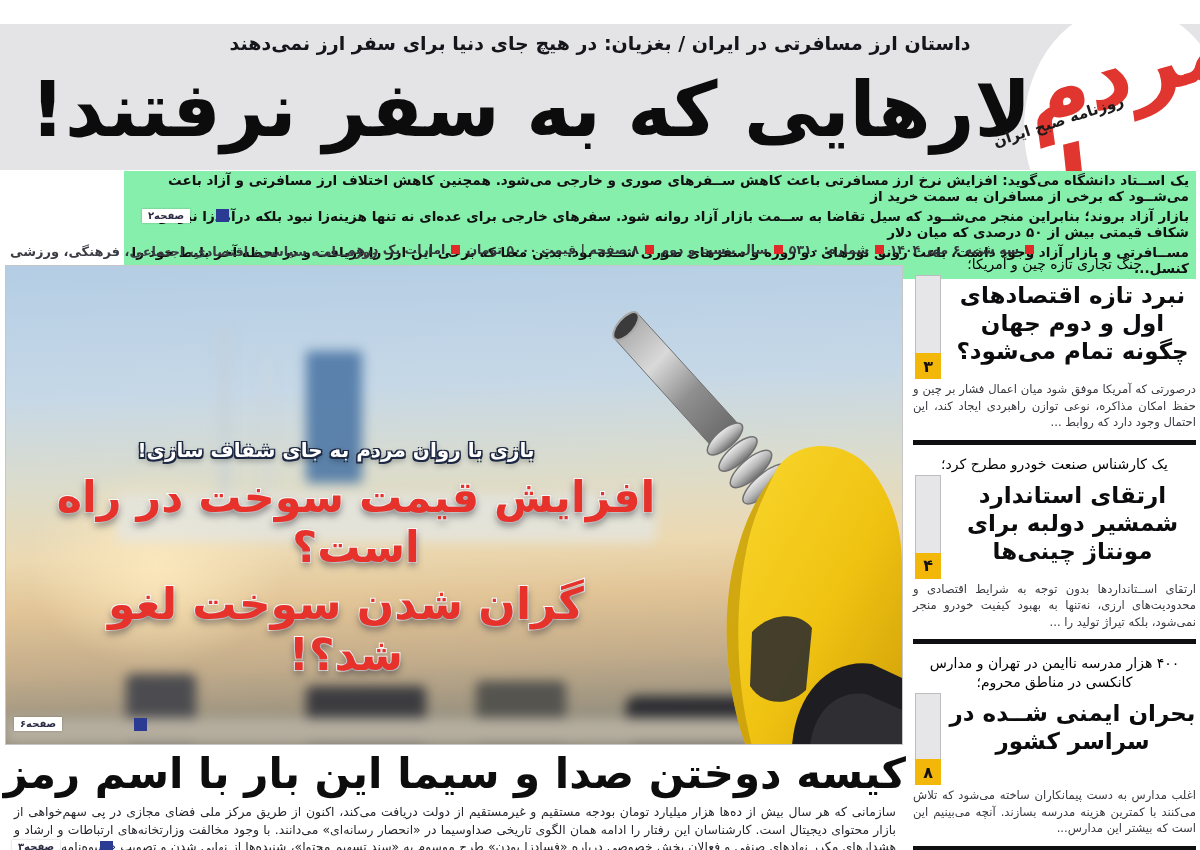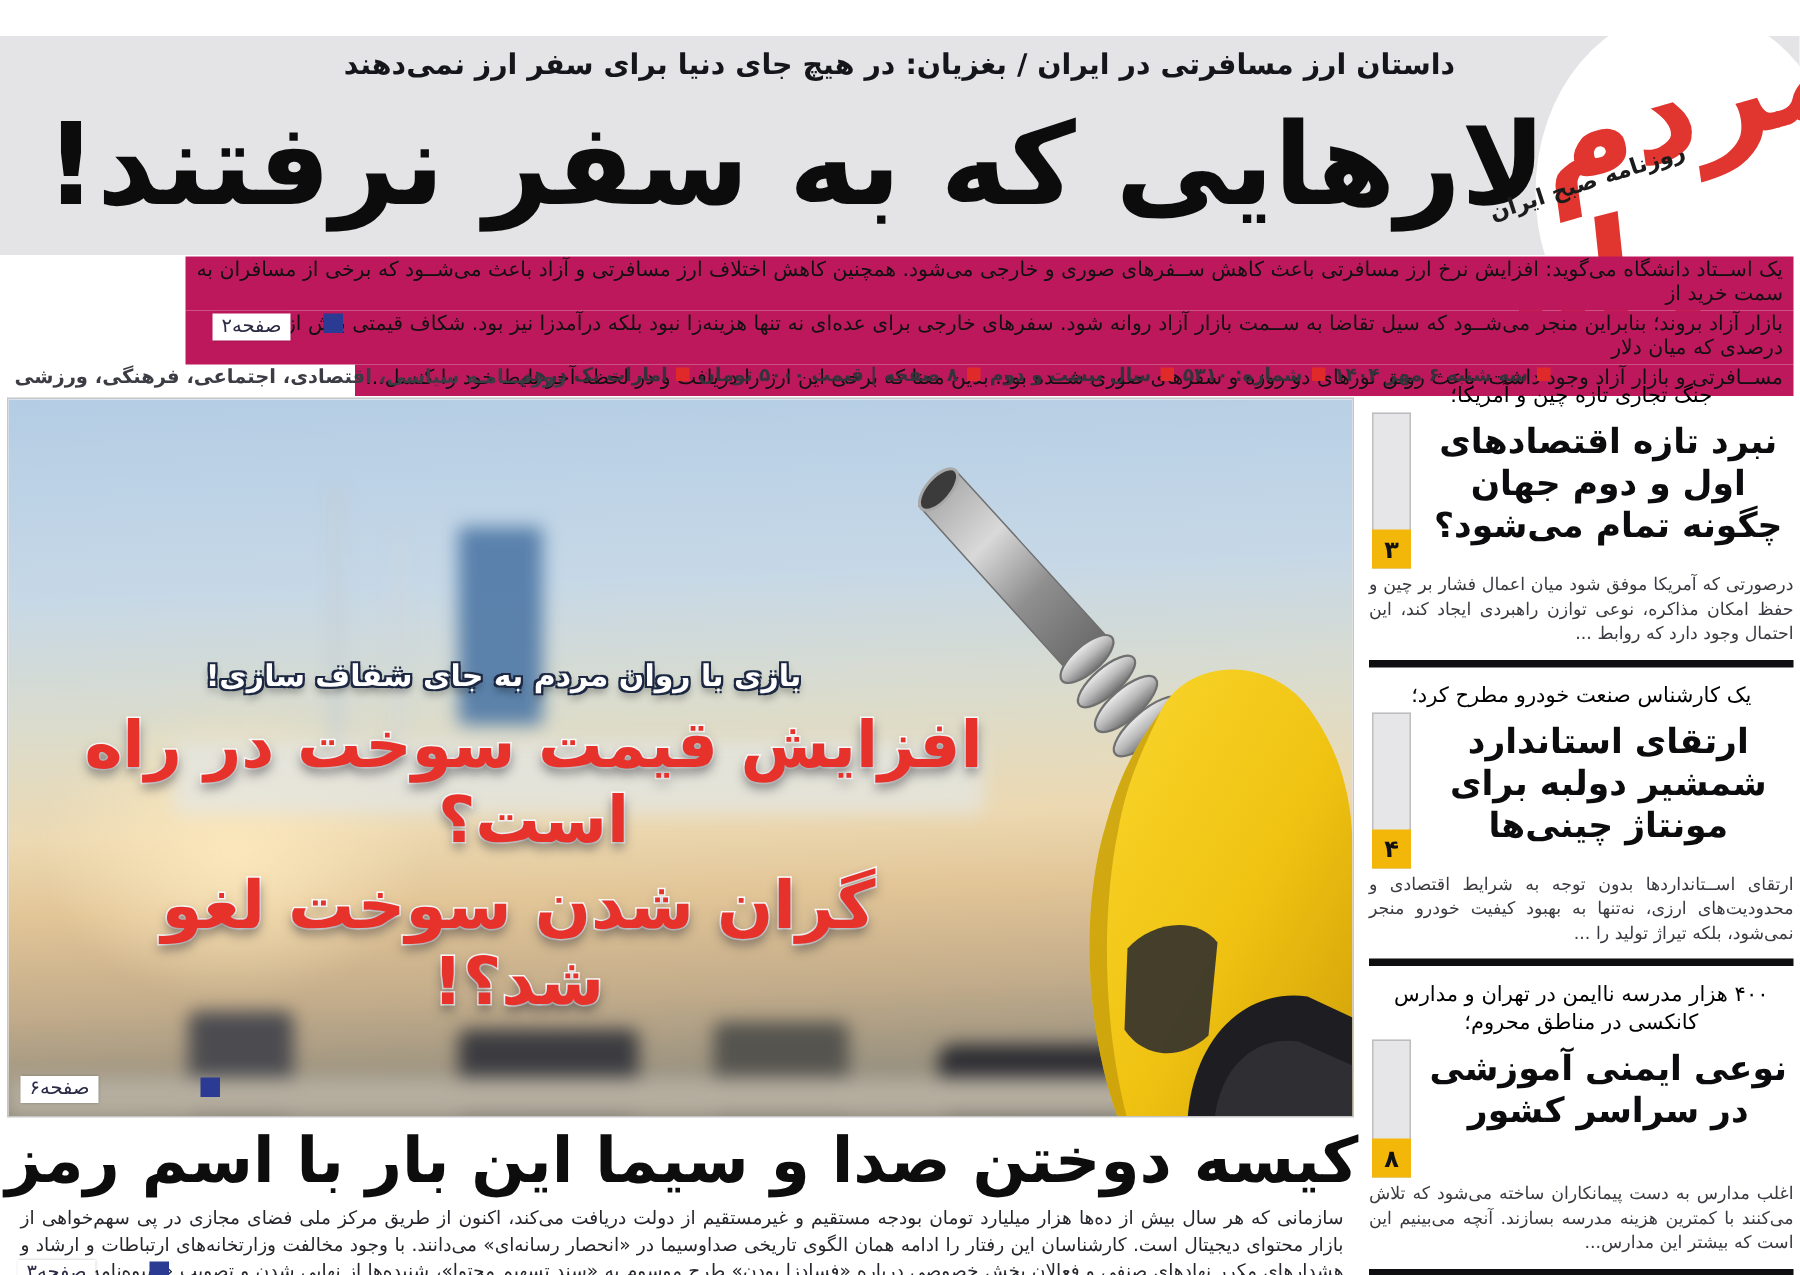--- a/index.html
+++ b/index.html
@@ -14,24 +14,24 @@
   .main-headline { position:absolute; top:44px; right:130px; left:120px; text-align:center;
     font-size:76px; font-weight:900; color:#0c0c0c; letter-spacing:-2px; white-space:nowrap; line-height:108px; }
 
   
   .logo { position:absolute; top:-14px; right:-28px; width:230px; height:262px; }
   .logo svg { overflow:visible; }
 
   
   .lead { position:absolute; top:159px; right:4px; width:1072px; text-align:right; }
   .lead span.lead-line { display:block; width:fit-content; margin-right:0; margin-left:auto;
-    background:#be185d; color:#111; font-size:13.6px; font-weight:400; line-height:15.5px;
+    background:#86efac; color:#111; font-size:13.6px; font-weight:700; line-height:15.5px;
     padding:2px 7px 3px 7px; }
   .lead span.lead-line { margin-left:auto; margin-right:0; }
-  .page-badge { position:absolute; font-size:13px; font-weight:400; color:#2a2a44;
+  .page-badge { position:absolute; font-size:10px; font-weight:700; color:#2a2a44;
     background:#fff; padding:1px 6px 2px; box-shadow:0 0 2px rgba(0,0,0,.25); }
   .badge-square { position:absolute; width:13px; height:13px; background:#2b3b94; }
   .lead .page-badge { left:18px; top:38px; }
   .lead .badge-square { left:92px; top:38px; }
 
   
   .dateline { position:absolute; top:230px; left:0; width:1200px; height:18px; }
   .dateline .right-part { position:absolute; right:160px; top:0; display:flex; align-items:center; gap:0;
     font-size:12.5px; font-weight:700; color:#33333a; }
   .dl-item { display:flex; align-items:center; }
@@ -237,21 +237,21 @@
       <div class="sb-body">ارتقای اســتانداردها بدون توجه به شرایط اقتصادی و محدودیت‌های ارزی، نه‌تنها به بهبود کیفیت خودرو منجر نمی‌شود، بلکه تیراژ تولید را ...</div>
       <div class="sb-divider"></div>
     </div>
 
     <div class="sb-item">
       <div class="sb-kicker">۴۰۰ هزار مدرسه ناایمن در تهران و مدارس کانکسی در مناطق محروم؛</div>
       <div class="sb-row">
         <div class="page-bar">
           <div class="page-num">۸</div>
         </div>
-        <div class="sb-headline">نوعی ایمنی آموزشی در سراسر کشور</div>
+        <div class="sb-headline">بحران ایمنی شــده در سراسر کشور</div>
       </div>
       <div class="sb-body">اغلب مدارس به دست پیمانکاران ساخته می‌شود که تلاش می‌کنند با کمترین هزینه مدرسه بسازند. آنچه می‌بینیم این است که بیشتر این مدارس...</div>
       <div class="sb-divider"></div>
     </div>
 
     <div class="sb-item">
       <div class="sb-kicker">هشدار درباره پروژه زباله‌سوز ۶ هزار تنی</div>
 
     </div>
 

